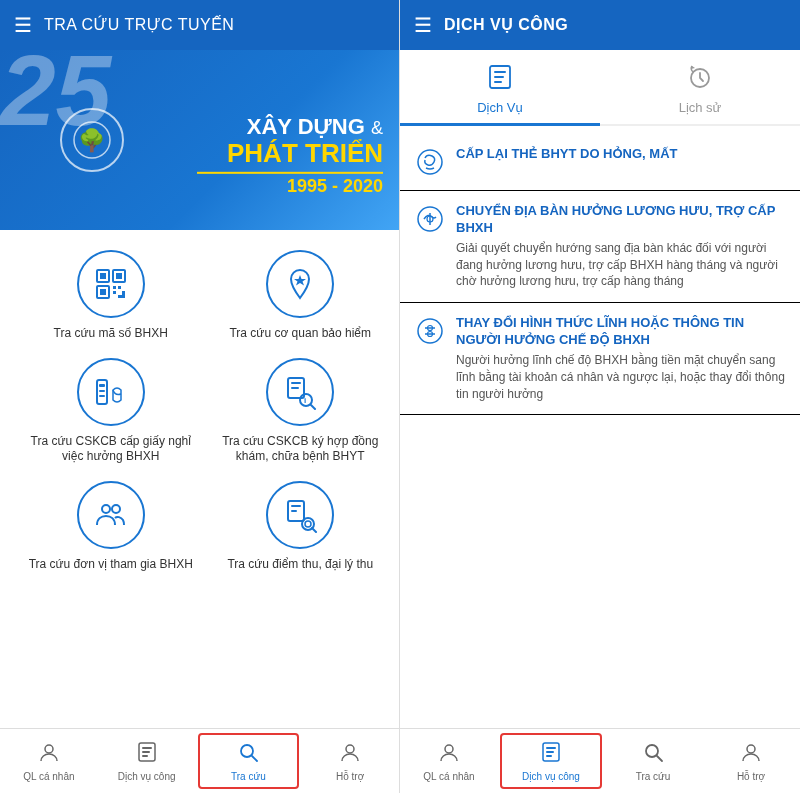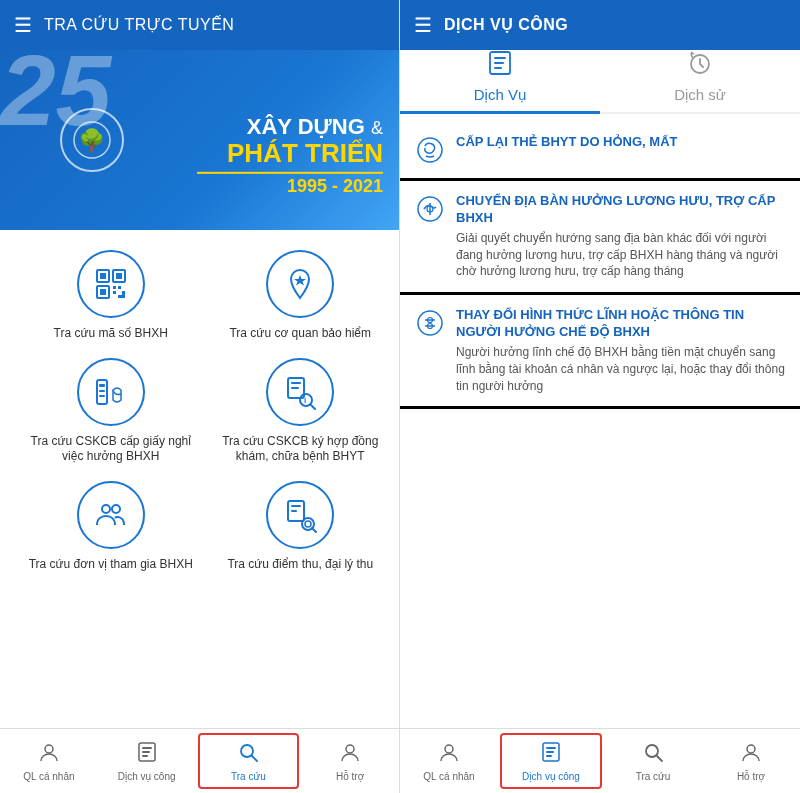--- a/index.html
+++ b/index.html
@@ -216,24 +216,24 @@
 
     .tabs-row {
       display: flex;
       border-bottom: 2px solid #eee;
     }
     .tab-item {
       flex: 1;
       display: flex;
       flex-direction: column;
       align-items: center;
-      padding: 0 4px 8px;
+      padding: 14px 4px 8px;
       cursor: pointer;
       gap: 4px;
-      font-size: 15px;
+      font-size: 13px;
       color: #999;
       border-bottom: 3px solid transparent;
       margin-bottom: -2px;
     }
     .tab-item.active {
       color: #1976D2;
       border-bottom: 3px solid #1976D2;
     }
     .tab-icon {
       font-size: 22px;
@@ -241,21 +241,21 @@
 
     .services-list {
       flex: 1;
       overflow-y: auto;
       padding: 8px 0;
     }
     .service-item {
       display: flex;
       align-items: flex-start;
       padding: 12px 14px;
-      border-bottom: 3px solid #000000;
+      border-bottom: 1px solid #000000;
       gap: 10px;
       cursor: pointer;
     }
     .service-icon {
       width: 32px;
       height: 32px;
       flex-shrink: 0;
       color: #1976D2;
       font-size: 22px;
       display: flex;
@@ -318,21 +318,21 @@
     <div class="banner-logo">
 
       <svg width="40" height="40" viewBox="0 0 40 40" fill="none" xmlns="http://www.w3.org/2000/svg">
         <circle cx="20" cy="20" r="18" stroke="rgba(255,255,255,0.7)" stroke-width="1.5" fill="none"></circle>
         <text x="20" y="28" text-anchor="middle" font-size="22" fill="white">🌳</text>
       </svg>
     </div>
     <div class="banner-text">
       <div class="xay-dung">XÂY DỰNG <span class="ampersand">&amp;</span></div>
       <div class="phat-trien">PHÁT TRIỂN</div>
-      <div class="years">1995 - 2021</div>
+      <div class="years">1995 - 2020</div>
     </div>
   </div>
 
   <div class="grid-section">
 
     <div class="grid-row">
       <div class="grid-item">
         <div class="grid-icon-circle">
 
           <svg width="36" height="36" viewBox="0 0 36 36" fill="none" xmlns="http://www.w3.org/2000/svg">
@@ -485,21 +485,21 @@
     </div>
     <div class="tab-item">
       <span class="tab-icon">
         <svg width="26" height="26" viewBox="0 0 26 26" fill="none">
             <circle cx="13" cy="14" r="9" stroke="#999" stroke-width="1.8" fill="none"></circle>
             <path d="M13 9v5l3 3" stroke="#999" stroke-width="1.8" stroke-linecap="round"></path>
             <path d="M6 8 Q3 5 5 2" stroke="#999" stroke-width="1.5" fill="none"></path>
             <path d="M5 2 L8 4 L4 5 Z" fill="#999"></path>
           </svg>
       </span>
-      <span>Dịch sử</span>
+      <span>Lịch sử</span>
     </div>
   </div>
 
   <div class="services-list">
 
     <div class="service-item">
       <div class="service-icon">
         <svg width="28" height="28" viewBox="0 0 28 28" fill="none">
             <circle cx="14" cy="14" r="12" stroke="#1976D2" stroke-width="1.5" fill="none"></circle>
             <path d="M9 10 Q11 6 16 8 Q20 10 18 14 Q16 18 12 17 Q8 16 9 12" stroke="#1976D2" stroke-width="1.5" fill="none"></path>

